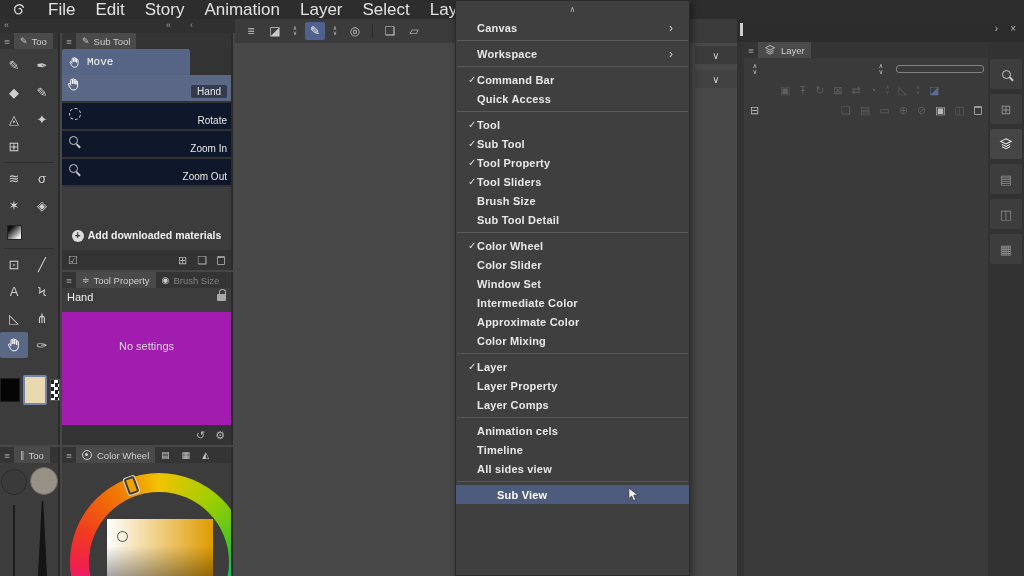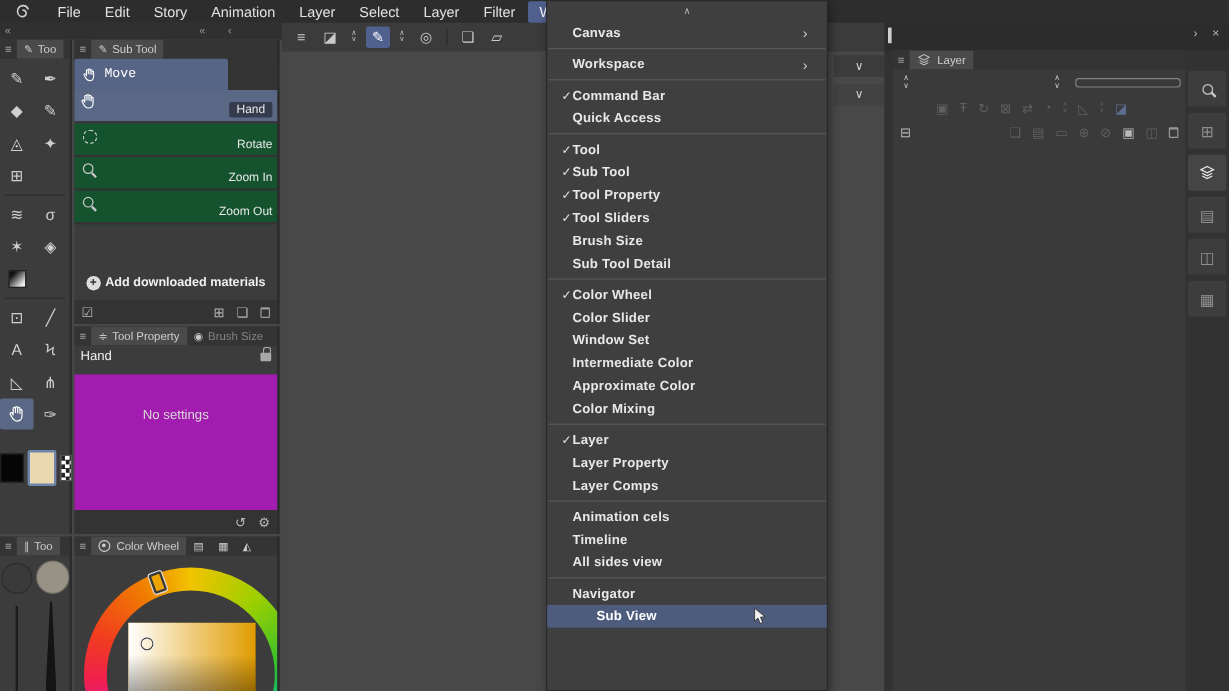--- a/index.html
+++ b/index.html
@@ -1,21 +1,21 @@
 <!DOCTYPE html>
 <html><head>
 <meta charset="utf-8">
 <style>
   * { margin:0; padding:0; box-sizing:border-box; }
   html,body { width:1024px; height:576px; overflow:hidden; background:#474747;
     font-family:"Liberation Sans", sans-serif; color:#ddd; }
 
   
   #menubar { position:absolute; left:0; top:0; width:1024px; height:19px;
-    background:#2d2d2d; display:flex; align-items:center; font-size:12px; color:#e2e2e2; z-index:40; }
+    background:#2d2d2d; display:flex; align-items:center; font-size:17px; color:#e2e2e2; z-index:40; }
   #menubar .logo { width:38px; display:flex; justify-content:center; }
   #menubar .mb-item { padding:2px 10px; border-radius:2px; }
   #menubar .mb-item.active { background:#51618f; color:#fff; }
 
   
   #dock-strip { position:absolute; left:0; top:19px; width:235px; height:14px;
     background:#303030; font-size:9px; color:#9a9a9a; }
   #dock-strip span { position:absolute; top:1px; }
 
   
@@ -43,21 +43,21 @@
     border:2px solid #7186ad; border-radius:2px; }
   .swatch.transparent { left:50px; top:4px; width:10px; height:22px;
     background:conic-gradient(#fff 0 25%,#222 0 50%,#fff 0 75%,#222 0) 0 0/7px 7px; border:1px solid #555; }
 
   
   #subtool-panel { position:absolute; left:62px; top:33px; width:171px; height:237px;
     background:#3c3c3c; border-right:2px solid #2b2b2b; }
   #subtool-group-tab { height:26px; background:#333; display:flex;font-family:Liberation Mono, monospace; }
   #subtool-group-tab .group { width:128px; background:#566485; color:#fff; font-size:11px;
     display:flex; align-items:center; gap:6px; padding-left:6px; border-radius:2px 2px 0 0; }
-  .st-row { height:28px; background:#14532d; border-bottom:2px solid #333;
+  .st-row { height:28px; background:#0f172a; border-bottom:2px solid #333;
     position:relative; }
   .st-row.selected { background:#5a6886; }
   .st-row .st-icon { position:absolute; left:4px; top:2px; }
   .st-row .st-label { position:absolute; right:4px; bottom:3px; font-size:10px; color:#e8e8e8; }
   .st-row.selected .st-label { background:rgba(20,22,30,.55); padding:1px 6px; border-radius:2px; }
   #add-materials { position:absolute; left:0; top:196px; width:100%; text-align:center;
     font-size:10.5px; color:#f0f0f0; font-weight:bold; }
   #add-materials .plus { display:inline-block; width:12px; height:12px; line-height:12px;
     border-radius:50%; background:#ddd; color:#333; font-size:10px; margin-right:4px; }
   .panel-footer { position:absolute; left:0; bottom:0; width:100%; height:20px; background:#333;
@@ -625,25 +625,20 @@
       <span class="chk"></span>
       <span class="lbl">Timeline</span>
       <span class="arr"></span>
     </div>
   <div class="mi">
       <span class="chk"></span>
       <span class="lbl">All sides view</span>
       <span class="arr"></span>
     </div>
   <div class="menu-sep"></div>
-  <div class="mi">
-      <span class="chk"></span>
-      <span class="lbl">Navigator</span>
-      <span class="arr"></span>
-    </div>
   <div class="mi selected">
     <span class="chk"></span>
     <span class="lbl">Sub View</span>
     <span class="arr"></span>
     <svg id="menu-cursor" width="15" height="15" viewBox="0 0 16 16">
         <path d="M3 1l0 11.5 3-2.8 2 4.8 2.3-1-2-4.6 4.2-.4z" fill="#efefef" stroke="#333" stroke-width="0.8"></path>
       </svg>
   </div>
 </div>
 

